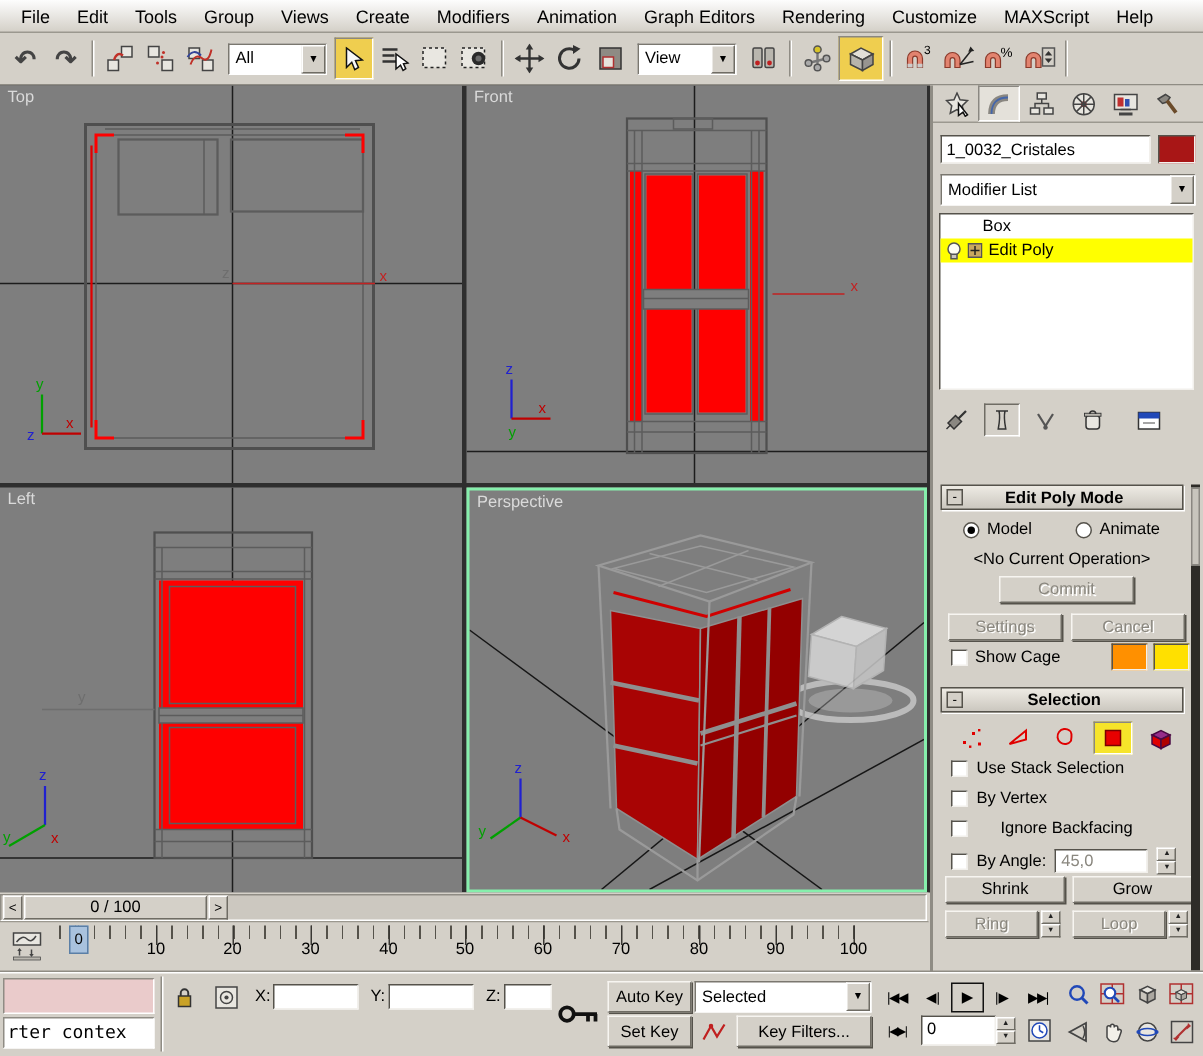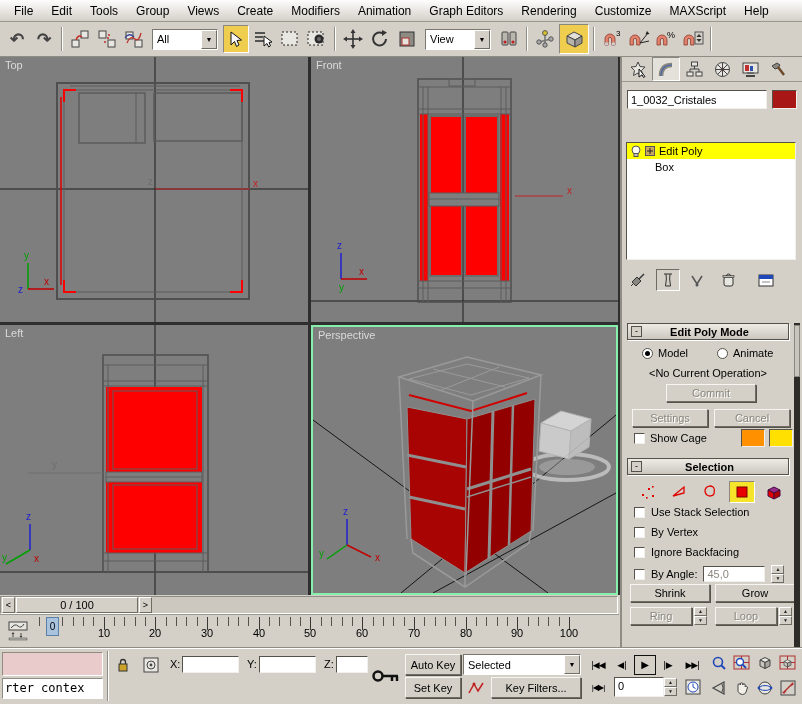--- a/index.html
+++ b/index.html
@@ -418,36 +418,40 @@
         <svg width="17" height="17">
             <polygon points="2,5 7,2 10,4 8,7 5,8" fill="#8A8781" stroke="#444"></polygon>
             <line x1="8" y1="6" x2="14" y2="14" stroke="#6B4B2A" stroke-width="2.5"></line>
           </svg>
       </div>
     </div>
 
     <input class="field abs" style="left: 5px; top: 33px; width: 140px; height: 19px; padding: 0px 3px;" value="1_0032_Cristales">
     <div class="abs swatch" style="left:150px;top:33px;width:25px;height:19px;background:#A81616;"></div>
 
+    <div class="dropdown abs" style="left:5px;top:59px;width:170px;">
+      <span class="dval">Modifier List</span>
+      <span class="dd-arrow">▼</span>
+    </div>
 
     <div id="stack-list">
+      <div class="stack-row">
+        <span style="margin-left:28px;">Box</span>
+      </div>
       <div class="stack-row hl">
         <svg width="14" height="14" style="margin:0 2px;">
             <circle cx="7" cy="6" r="4" fill="#FDFDF2" stroke="#555"></circle>
             <rect x="5" y="9.5" width="4" height="3" fill="#C9C5BD" stroke="#555"></rect>
           </svg>
         <svg width="10" height="10" style="margin-right:4px;">
             <rect x="0.5" y="0.5" width="9" height="9" fill="#C9A860" stroke="#555"></rect>
             <line x1="2" y1="5" x2="8" y2="5" stroke="#222"></line>
             <line x1="5" y1="2" x2="5" y2="8" stroke="#222"></line>
           </svg>
         <span>Edit Poly</span>
-      </div>
-      <div class="stack-row">
-        <span style="margin-left:28px;">Box</span>
       </div>
     </div>
 
     <div class="abs" style="left:4px;top:210px;width:172px;height:26px;display:flex;align-items:center;gap:6px;">
       <div class="icon-btn" style="width:24px;height:22px;">
         <svg width="16" height="14">
             <polygon points="2,9 7,4 11,8 6,13" fill="#8A8781" stroke="#333"></polygon>
             <line x1="9" y1="6" x2="14" y2="1" stroke="#333" stroke-width="1.5"></line>
             <line x1="1" y1="13" x2="4" y2="10" stroke="#333"></line>
           </svg>
@@ -540,21 +544,21 @@
       </div>
     </div>
     <div class="abs" style="left:12px;top:449px;display:flex;align-items:center;gap:6px;">
       <span class="checkbox"></span>
       <span class="cklabel">Use Stack Selection</span>
     </div>
     <div class="abs" style="left:12px;top:469px;display:flex;align-items:center;gap:6px;">
       <span class="checkbox"></span>
       <span class="cklabel">By Vertex</span>
     </div>
-    <div class="abs" style="left:12px;top:489px;display:flex;align-items:center;gap:6px;">
+    <div class="abs" style="left:12px;top:489px;display:flex;align-items:center;gap:22px;">
       <span class="checkbox"></span>
       <span class="cklabel">Ignore Backfacing</span>
     </div>
     <div class="abs" style="left:12px;top:508px;display:flex;align-items:center;gap:6px;">
       <span class="checkbox"></span>
       <span class="cklabel">By Angle:</span>
       <span class="field" style="width:62px;height:16px;color:#8A877F;padding:1px 3px;display:inline-block;">45,0</span>
       <span class="spin">
           <span>▲</span>
           <span>▼</span>

